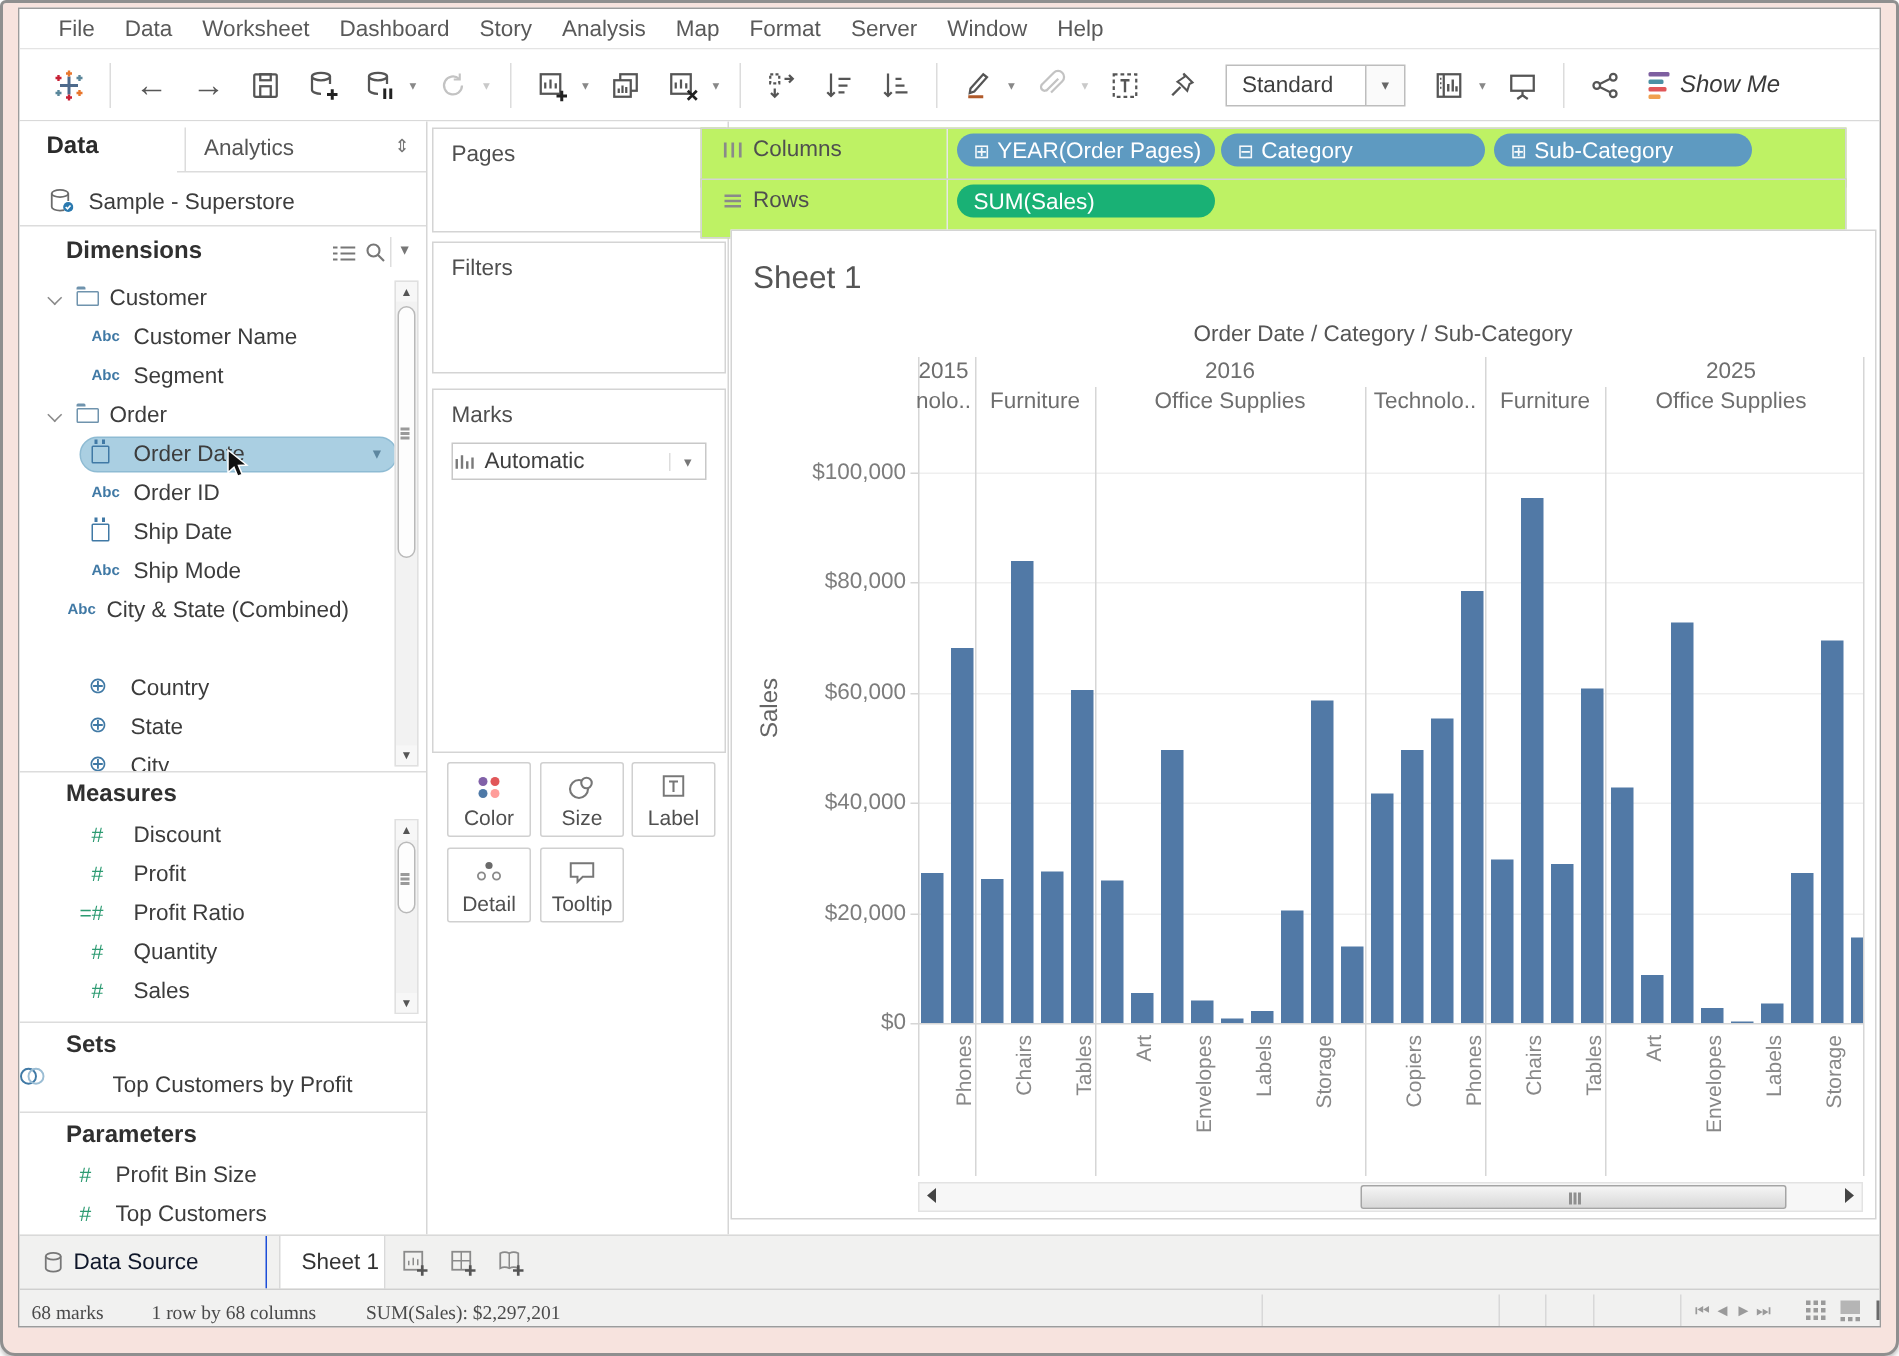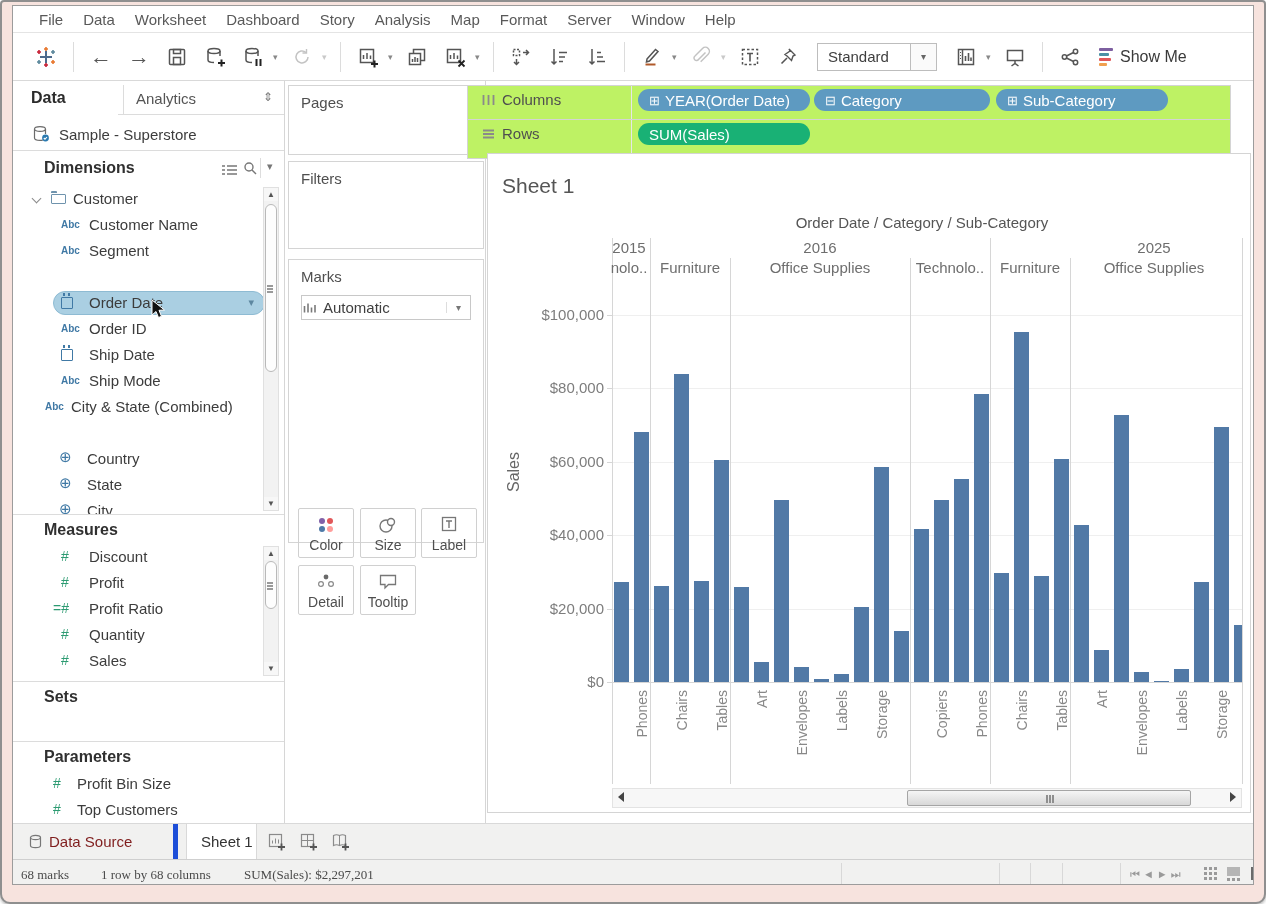--- a/index.html
+++ b/index.html
@@ -21,21 +21,21 @@
   .tbtn { height:34px; min-width:34px; display:flex; align-items:center; justify-content:center; margin:0 2px; border-radius:2px; }
   .tsep { width:1px; height:30px; background:#dcdcdc; margin:0 8px; }
   .tcaret { font-size:9px; color:#888; margin-left:1px; width:10px; }
   .tcaret.dis { color:#c9c9c9; }
   .arrow-glyph { font-size:22px; color:#575757; line-height:1; }
   svg.ticon { stroke:#555; fill:none; stroke-width:1.5; }
   svg.ticon.dis { stroke:#c3c3c3; }
   #standard-combo { display:flex; align-items:center; height:28px; border:1px solid #bdbdbd; background:#fff; margin:0 10px; }
   #standard-combo .val { width:92px; padding-left:10px; font-size:15px; color:#3f3f3f; }
   #standard-combo .dd { width:26px; height:100%; border-left:1px solid #bdbdbd; display:flex; align-items:center; justify-content:center; color:#666; font-size:10px; background:#fafafa; }
-  #showme { display:flex; align-items:flex-end; gap:7px; margin-left:10px; }
+  #showme { display:flex; align-items:flex-end; gap:7px; margin-left:10px;font-style:italic; }
   #showme .txt { font-size:16px; color:#3a3a3a; }
   .sm-bars { display:flex; flex-direction:column; gap:2px; }
   .sm-bars i { display:block; height:3px; border-radius:1px; }
   
   #main { position:absolute; left:0; top:75px; width:100%; height:742px; background:#fff; }
   .vdiv { position:absolute; top:0; width:1px; height:742px; background:#d6d6d6; }
   
   #dataPanel { position:absolute; left:0; top:0; width:271px; height:742px; background:#fff; font-size:15px; color:#3c3c3c; }
   .dp-hline { position:absolute; left:0; width:271px; height:1px; background:#dcdcdc; }
   .sec-h { font-weight:bold; font-size:16px; color:#303030; }
@@ -312,20 +312,25 @@
               <span class="lbl" style="left: 60px;">Customer</span>
             </div>
             <div class="trow" style="top: 26px;">
               <span class="fi-abc" style="left: 48px;">Abc</span>
               <span class="lbl" style="left: 76px;">Customer Name</span>
             </div>
             <div class="trow" style="top: 52px;">
               <span class="fi-abc" style="left: 48px;">Abc</span>
               <span class="lbl" style="left: 76px;">Segment</span>
             </div>
+            <div class="trow" style="top: 78px;">
+              <span class="chev" style="left: 20px;"></span>
+              <span class="fi-fold" style="left: 38px;"></span>
+              <span class="lbl" style="left: 60px;">Order</span>
+            </div>
             <div class="trow" style="top: 104px;">
               <div class="selpill">
                 <span style="position: absolute; right: 10px; top: 4px; color: rgb(93, 135, 160); font-size: 11px;">▾</span>
               </div>
               <span class="fi-cal" style="left: 48px;"></span>
               <span class="lbl" style="left: 76px;">Order Date</span>
             </div>
             <div class="trow" style="top: 130px;">
               <span class="fi-abc" style="left: 48px;">Abc</span>
               <span class="lbl" style="left: 76px;">Order ID</span>
@@ -389,39 +394,43 @@
             </div>
           </div>
           <div class="sb" style="left: 250px; top: 465px; position: absolute; height: 130px;">
             <div class="ar" style="top: 0px;">▲</div>
             <div class="ar" style="bottom: 0px;">▼</div>
             <div class="th" style="top: 14px; height: 48px;"></div>
             <div class="grip" style="top: 38px;"></div>
           </div>
           <div class="dp-hline" style="left: 0px; top: 600px; position: absolute;"></div>
           <div class="sec-h" style="left: 31px; top: 607px; position: absolute;">Sets</div>
+          <div class="trow" style="left: 0px; top: 630px; position: absolute;"><span style="top: 5px; left: 34px;"><svg width="17" height="13" viewBox="0 0 17 13">
+                <circle cx="6" cy="6.5" r="5" fill="none" stroke="#4079a5" stroke-width="1.3"></circle>
+                <circle cx="11" cy="6.5" r="5" fill="none" stroke="#9bbdd4" stroke-width="1.3"></circle>
+              </svg></span><span class="lbl" style="left: 62px;">Top Customers by Profit</span></div>
           <div class="dp-hline" style="left: 0px; top: 660px; position: absolute;"></div>
           <div class="sec-h" style="left: 31px; top: 667px; position: absolute;">Parameters</div>
           <div class="trow" style="left: 0px; top: 690px; position: absolute;">
             <span class="fi-num" style="left: 40px;">#</span>
             <span class="lbl" style="left: 64px;">Profit Bin Size</span>
           </div>
           <div class="trow" style="left: 0px; top: 716px; position: absolute;">
             <span class="fi-num" style="left: 40px;">#</span>
             <span class="lbl" style="left: 64px;">Top Customers</span>
           </div>
         </div>
 
     <div class="card" style="left:275px; top:4px; width:196px; height:70px;">
       <span class="cap">Pages</span>
     </div>
     <div class="card" style="left:275px; top:80px; width:196px; height:88px;">
       <span class="cap">Filters</span>
     </div>
-    <div class="card" style="left:275px; top:178px; width:196px; height:284px;">
+    <div class="card" style="left:275px; top:178px; width:196px; height:243px;">
       <span class="cap">Marks</span>
       <div id="autoCombo">
         <svg width="14" height="14" viewBox="0 0 14 14">
               <path d="M2.5 11.5V5M6 11.5V2.5M9.5 11.5V6.5M13 11.5V4" stroke="#7a7a7a" stroke-width="1.6" fill="none"></path>
             </svg>
         <span class="txt">Automatic</span>
         <span class="dd">▾</span>
       </div>
       <div id="marksButtons"></div>
     <div class="mkbtn" style="left: 9px; top: 248px;"><svg width="20" height="18" viewBox="0 0 20 18" style="margin-top:7px">
@@ -450,21 +459,21 @@
 
     <div class="shelf" style="top:4px">
       <svg class="abs" style="left:13px; top:7px" width="15" height="14" viewBox="0 0 15 14">
             <path d="M2.5 2v10M7.5 2v10M12.5 2v10" stroke="#8a8a8a" stroke-width="1.8" fill="none"></path>
           </svg>
       <span class="slbl">Columns</span>
       <span class="sdiv"></span>
       <div id="colPills">
             <div class="pill" style="left: 170px; width: 172px; background: rgb(94, 154, 193);">
               <span class="pfx">⊞</span>
-              <span>YEAR(Order Date)</span>
+              <span>YEAR(Order Pages)</span>
             </div>
             <div class="pill" style="left: 346px; width: 176px; background: rgb(94, 154, 193);">
               <span class="pfx">⊟</span>
               <span>Category</span>
             </div>
             <div class="pill" style="left: 528px; width: 172px; background: rgb(94, 154, 193);">
               <span class="pfx">⊞</span>
               <span>Sub-Category</span>
             </div>
           </div>
@@ -573,21 +582,21 @@
         <div class="hsb-ar" style="left:5px; border-top:5px solid transparent; border-bottom:5px solid transparent; border-right:6px solid #444;"></div>
         <div class="hsb-ar" style="right:5px; border-top:5px solid transparent; border-bottom:5px solid transparent; border-left:6px solid #444;"></div>
         <div class="thumb">
               <span class="grip"></span>
             </div>
       </div>
     </div>
   </div>
 
   <div id="tabsBar">
-    <div class="sheettab" style="left:2px; width:163px; border-right:5px solid #1d4ed8; color:#7f1d1d;">
+    <div class="sheettab" style="left:2px; width:163px; border-right:1px solid #1d4ed8; color:#0f172a;">
       <svg class="abs" style="left:14px; top:10px" width="13" height="15" viewBox="0 0 13 15">
             <ellipse cx="6.5" cy="3.5" rx="5" ry="2.2" fill="none" stroke="#777" stroke-width="1.2"></ellipse>
             <path d="M1.5 3.5v8c0 1.2 2.2 2.2 5 2.2s5-1 5-2.2v-8" fill="none" stroke="#777" stroke-width="1.2"></path>
           </svg>
       <span class="abs" style="left:34px; top:9px">Data Source</span>
     </div>
     <div class="sheettab" style="left:173px; width:71px; background:#fff; border-left:1px solid #d9d9d9; border-right:1px solid #d9d9d9; color:#333;">
       <span class="abs" style="left:14px; top:9px">Sheet 1</span>
     </div>
     <div class="tab-ic" style="left:252px">

